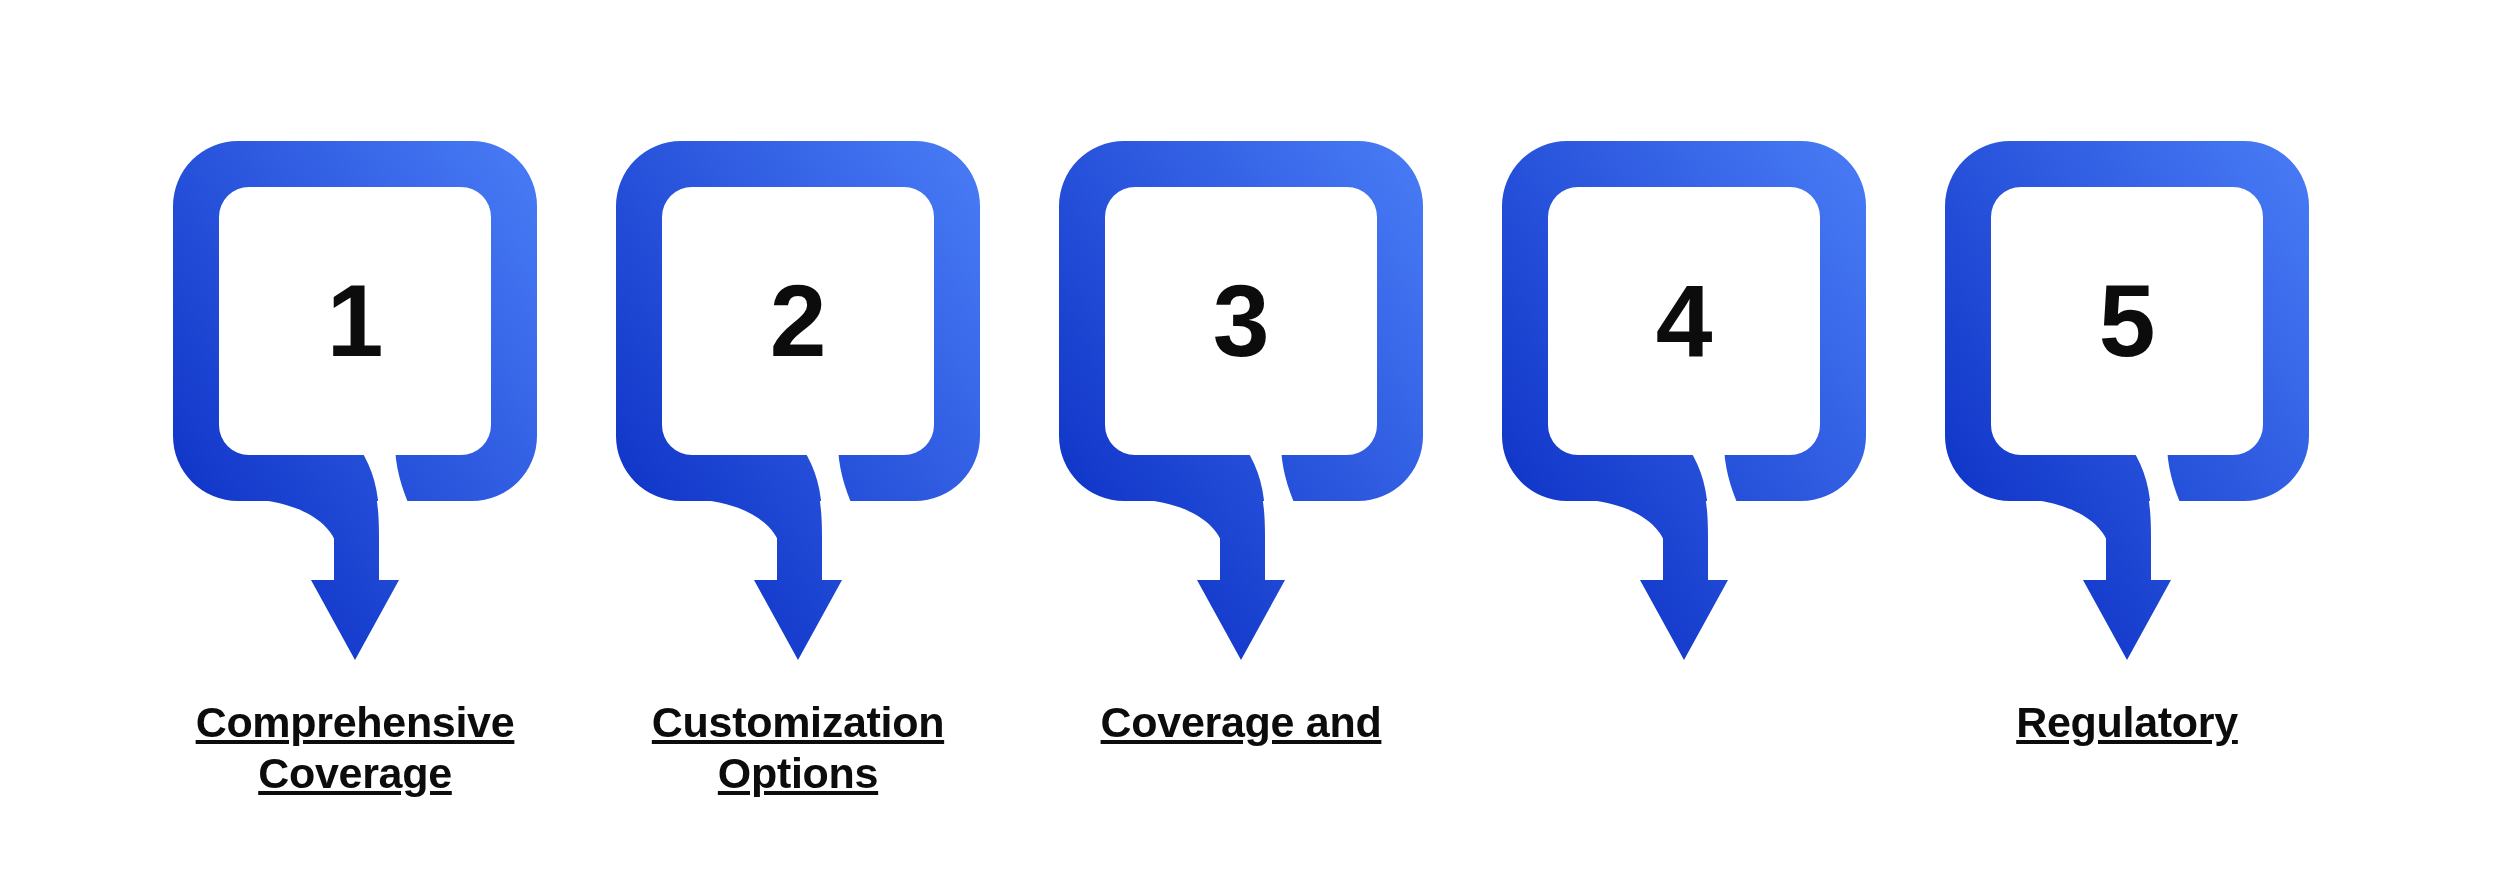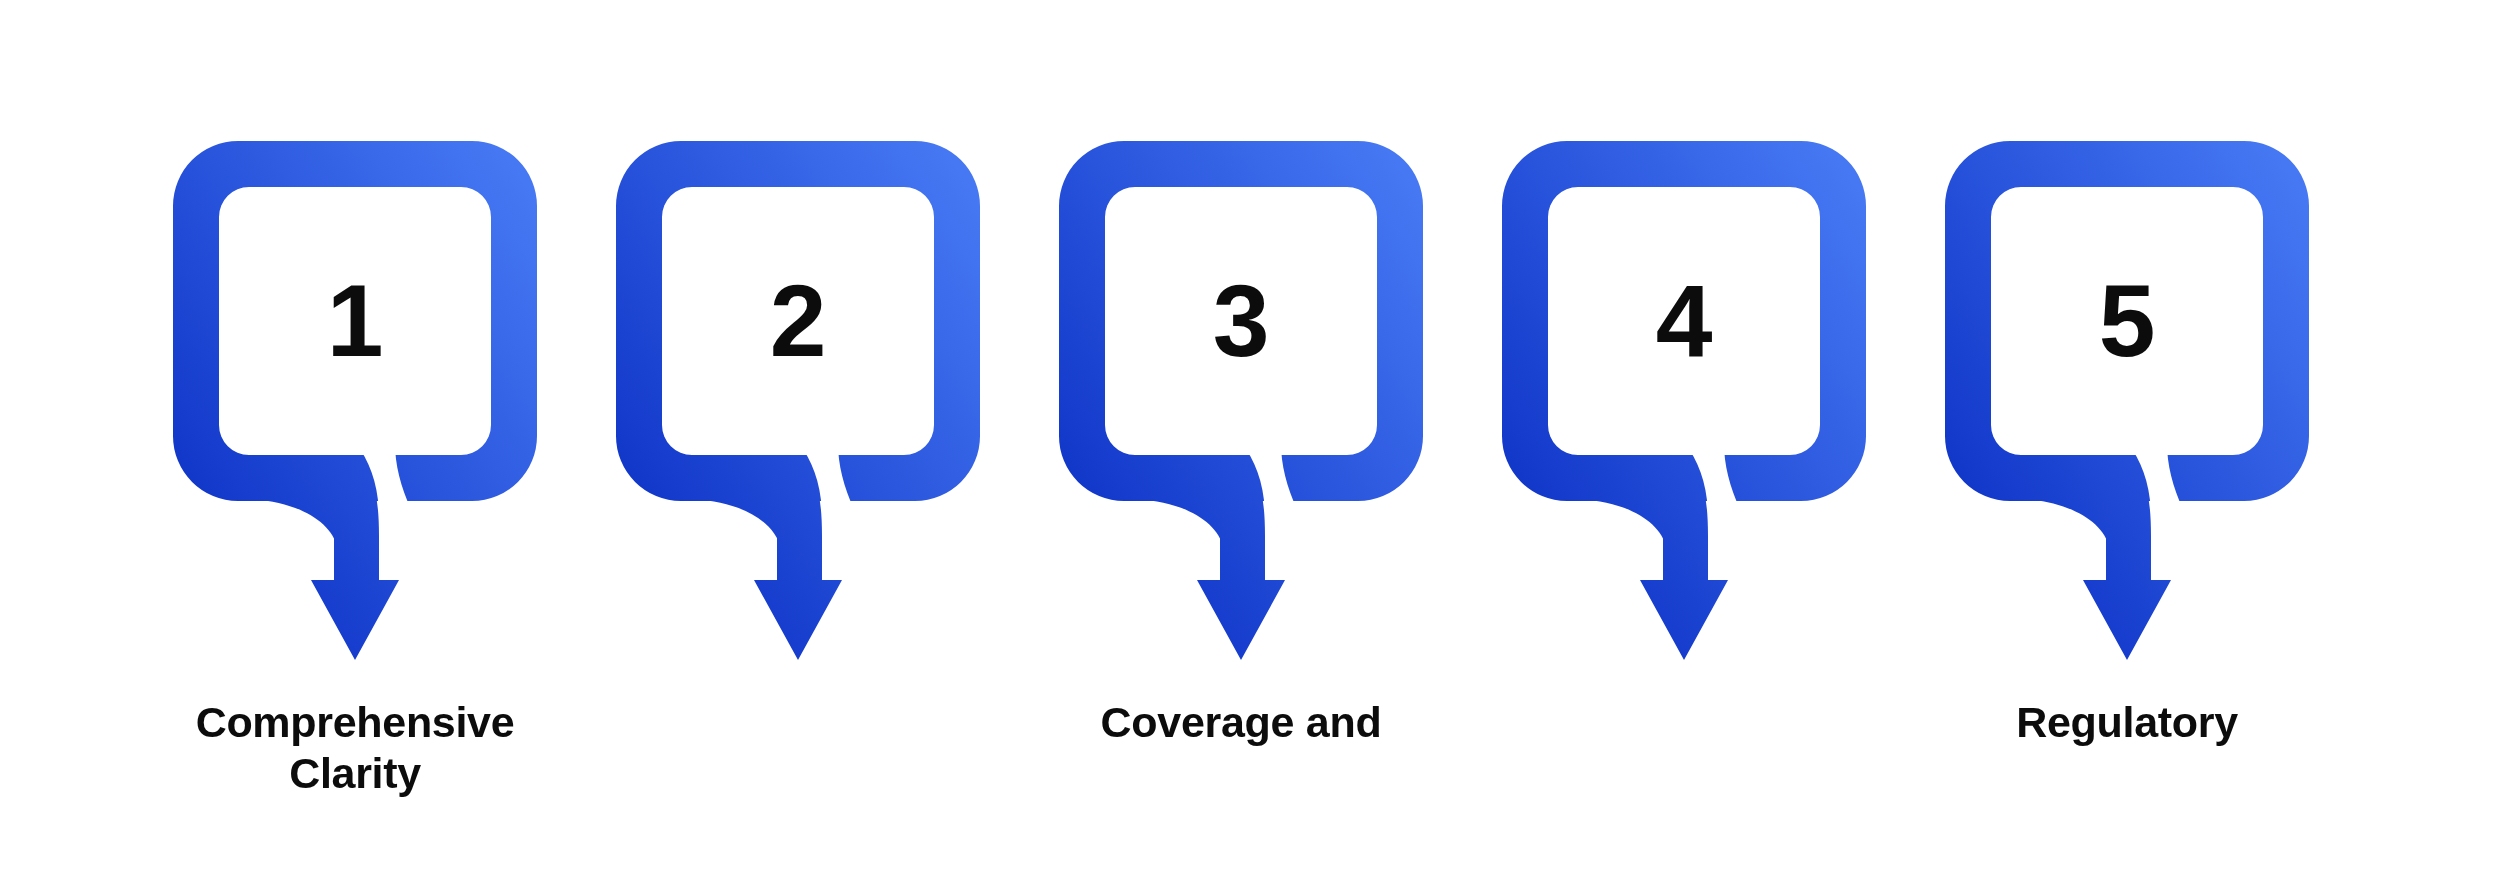--- a/index.html
+++ b/index.html
@@ -55,20 +55,21 @@
     width: 600px;
     text-align: center;
     font-size: 43px;
     line-height: 51px;
     font-weight: 700;
     color: #0c0c0d;
     letter-spacing: -0.3px;
   }
   .step-label .line {
     white-space: nowrap;
+    text-decoration: underline;
   }
   
   .col-1 { left: 173px; }
   .col-2 { left: 616px; }
   .col-3 { left: 1059px; }
   .col-4 { left: 1502px; }
   .col-5 { left: 1945px; }
 </style>
 </head>
 <body>
@@ -88,33 +89,37 @@
     <svg class="shape-svg" viewBox="0 0 364 530">
       <path fill="url(#step-grad)" fill-rule="evenodd" d="M65,0 H299 A65,65 0 0 1 364,65 V295 A65,65 0 0 1 299,360 H65 A65,65 0 0 1 0,295 V65 A65,65 0 0 1 65,0 Z
            M76,46 H288 A30,30 0 0 1 318,76 V284 A30,30 0 0 1 288,314 H76 A30,30 0 0 1 46,284 V76 A30,30 0 0 1 76,46 Z"></path>
       <path fill="#ffffff" d="M183,302 C196,320 205,342 206,372 L240,372 C228,348 222,324 222,302 Z"></path>
       <path fill="url(#step-grad)" d="M78,356 L165,356 L165,408 C158,378 122,361 78,358 Z"></path>
       <path fill="url(#step-grad)" d="M118,314 C150,317 161,340 161,382 L161,439 L138,439 L182,519 L226,439 L206,439 L206,395 C206,346 197,327 186,314 Z"></path>
     </svg>
     <div class="step-number">1</div>
     <div class="step-label">
       <div class="line">Comprehensive</div>
-      <div class="line">Clarity</div>
+      <div class="line">Coverage</div>
     </div>
   </div>
 
   <div class="step-col col-2">
     <svg class="shape-svg" viewBox="0 0 364 530">
       <path fill="url(#step-grad)" fill-rule="evenodd" d="M65,0 H299 A65,65 0 0 1 364,65 V295 A65,65 0 0 1 299,360 H65 A65,65 0 0 1 0,295 V65 A65,65 0 0 1 65,0 Z
            M76,46 H288 A30,30 0 0 1 318,76 V284 A30,30 0 0 1 288,314 H76 A30,30 0 0 1 46,284 V76 A30,30 0 0 1 76,46 Z"></path>
       <path fill="#ffffff" d="M183,302 C196,320 205,342 206,372 L240,372 C228,348 222,324 222,302 Z"></path>
       <path fill="url(#step-grad)" d="M78,356 L165,356 L165,408 C158,378 122,361 78,358 Z"></path>
       <path fill="url(#step-grad)" d="M118,314 C150,317 161,340 161,382 L161,439 L138,439 L182,519 L226,439 L206,439 L206,395 C206,346 197,327 186,314 Z"></path>
     </svg>
     <div class="step-number">2</div>
+    <div class="step-label">
+      <div class="line">Customization</div>
+      <div class="line">Options</div>
+    </div>
   </div>
 
   <div class="step-col col-3">
     <svg class="shape-svg" viewBox="0 0 364 530">
       <path fill="url(#step-grad)" fill-rule="evenodd" d="M65,0 H299 A65,65 0 0 1 364,65 V295 A65,65 0 0 1 299,360 H65 A65,65 0 0 1 0,295 V65 A65,65 0 0 1 65,0 Z
            M76,46 H288 A30,30 0 0 1 318,76 V284 A30,30 0 0 1 288,314 H76 A30,30 0 0 1 46,284 V76 A30,30 0 0 1 76,46 Z"></path>
       <path fill="#ffffff" d="M183,302 C196,320 205,342 206,372 L240,372 C228,348 222,324 222,302 Z"></path>
       <path fill="url(#step-grad)" d="M78,356 L165,356 L165,408 C158,378 122,361 78,358 Z"></path>
       <path fill="url(#step-grad)" d="M118,314 C150,317 161,340 161,382 L161,439 L138,439 L182,519 L226,439 L206,439 L206,395 C206,346 197,327 186,314 Z"></path>
     </svg>

